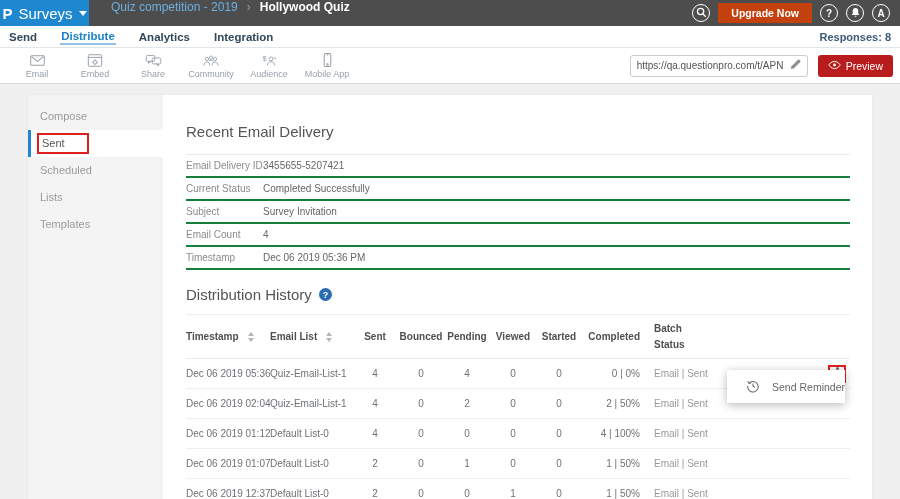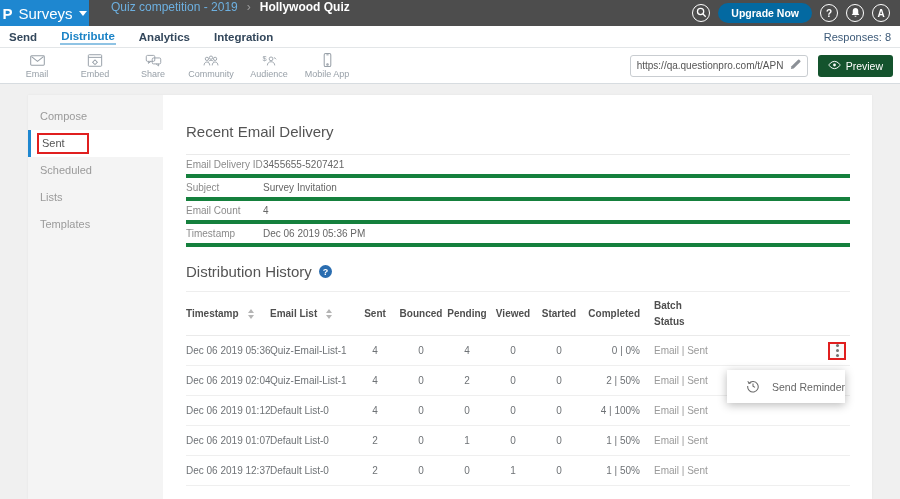--- a/index.html
+++ b/index.html
@@ -11,53 +11,53 @@
   .brand { width:89px; background:#1e87d0; color:#fff; display:flex; align-items:center; justify-content:center; gap:6px; }
   .brand .logo { font-size:15px; font-weight:800; line-height:1; }
   .brand .ws { font-size:15px; }
   .caret-down { width:0; height:0; border-left:4px solid transparent; border-right:4px solid transparent; border-top:5px solid #fff; margin-top:1px; }
   .crumbs { display:flex; align-items:flex-start; padding-left:22px; font-size:12px; }
   .crumb-parent { color:#6db0e0; }
   .crumb-sep { color:#9a9a9a; margin:0 9px; font-size:12px; }
   .crumb-current { color:#fff; font-weight:600; }
   .top-actions { margin-left:auto; display:flex; align-items:center; gap:8px; padding-right:10px; }
   .circle-btn { width:18px; height:18px; border:1px solid #fff; border-radius:50%; color:#fff; font-size:10px; font-weight:700; display:flex; align-items:center; justify-content:center; background:transparent; cursor:pointer; }
-  .upgrade-btn { background:#0369a1; color:#fff; border:none; font-size:10.5px; font-weight:700; padding:4px 13px; border-radius:10px; cursor:pointer; font-family:inherit; }
+  .upgrade-btn { background:#c2410c; color:#fff; border:none; font-size:10.5px; font-weight:700; padding:4px 13px; border-radius:0; cursor:pointer; font-family:inherit; }
 
   
   .tabs { height:22px; background:#fff; display:flex; align-items:center; padding-left:8px; border-bottom:1px solid #e3e6e8; }
   .tab { font-size:11.5px; font-weight:700; color:#33475b; margin-right:22px; cursor:pointer; padding:2px 1px 1px; }
   .tab.active { color:#1b83c6; border-bottom:2px solid #8fc3e4; }
-  .responses { margin-left:auto; padding-right:9px; font-size:11px; font-weight:400; color:#3d5a78; }
+  .responses { margin-left:auto; padding-right:9px; font-size:11px; font-weight:700; color:#3d5a78; }
 
   
   .toolbar { height:36px; background:#fff; display:flex; align-items:center; padding-left:8px; border-bottom:1px solid #d7dce0; }
   .tool-item { width:58px; display:flex; flex-direction:column; align-items:center; gap:1px; cursor:pointer; }
   .tool-item svg { display:block; }
   .tool-label { font-size:9px; color:#98a0a8; white-space:nowrap;text-align:right; }
   .url-box { margin-left:auto; width:178px; height:22px; border:1px solid #c9cdd1; border-radius:3px; display:flex; align-items:center; background:#fff; overflow:hidden; }
   .url-input { flex:1; border:none; outline:none; font-size:10px; color:#555; padding:0 2px 0 6px; font-family:inherit; min-width:0; }
   .pencil-btn { width:22px; height:100%; border:none; background:transparent; display:flex; align-items:center; justify-content:center; cursor:pointer; }
-  .preview-btn { margin:0 7px 0 10px; background:#14532d; border:none; color:#fff; font-size:10.5px; padding:5px 10px; border-radius:3px; display:flex; align-items:center; gap:5px; cursor:pointer; font-family:inherit; }
+  .preview-btn { margin:0 7px 0 10px; background:#b91c1c; border:none; color:#fff; font-size:10.5px; padding:5px 10px; border-radius:3px; display:flex; align-items:center; gap:5px; cursor:pointer; font-family:inherit; }
 
   
   .content-wrap { position:absolute; top:95px; left:28px; width:844px; bottom:0; background:#fff; display:flex; box-shadow:0 0 2px rgba(0,0,0,0.06); }
   .sidebar { width:135px; background:#f4f4f4; padding-top:8px; flex-shrink:0; }
   .sidebar-item { height:27px; line-height:27px; padding-left:12px; font-size:11px; color:#9a9a9a; cursor:pointer; }
   .sidebar-item.active { background:#fff; border-left:3px solid #1e87d0; padding-left:9px; color:#555; }
   .annotated-label { display:inline-block; border:2px solid #e01f1f; padding:0 22px 0 3px; margin-left:-3px; line-height:17px; }
 
   main { flex:1; padding:28px 22px 0 23px; min-width:0; }
   .section-title { font-size:15px; font-weight:400; color:#545454; }
   .title-row { display:flex; align-items:center; gap:7px; }
   .help-icon { width:13px; height:13px; border-radius:50%; background:#2a6db0; color:#fff; font-size:9px; font-weight:700; display:flex; align-items:center; justify-content:center; cursor:pointer; }
 
   
   .kv-table { margin-top:14px; border-top:1px solid #eaeaea; }
-  .kv-row { display:flex; align-items:center; height:23px; border-bottom:4px solid #15803d; }
+  .kv-row { display:flex; align-items:center; height:23px; border-bottom:2px solid #15803d; }
   .kv-label { width:77px; flex-shrink:0; font-size:10px; color:#8b8b8b; }
   .kv-value { font-size:10px; color:#666; }
 
   
   .dist-section { margin-top:16px; }
   .dist-table { margin-top:11px; border-top:1px solid #eee; }
   .dist-hrow { display:flex; align-items:center; height:44px; border-bottom:1px solid #eaeaea; }
   .dist-row { display:flex; align-items:center; height:30px; border-bottom:1px solid #efefef; }
   .dist-th { font-size:10px; font-weight:700; color:#4f4f4f; display:flex; align-items:center; gap:9px; }
   .dist-td { font-size:10px; color:#6e7276; white-space:nowrap; overflow:hidden; }
@@ -224,20 +224,24 @@
   </aside>
 
   <main>
     <h2 class="section-title">Recent Email Delivery</h2>
     <div class="kv-table">
         <div class="kv-row">
           <div class="kv-label">Email Delivery ID</div>
           <div class="kv-value">3455655-5207421</div>
         </div>
         <div class="kv-row">
+          <div class="kv-label">Current Status</div>
+          <div class="kv-value">Completed Successfully</div>
+        </div>
+        <div class="kv-row">
           <div class="kv-label">Subject</div>
           <div class="kv-value">Survey Invitation</div>
         </div>
         <div class="kv-row">
           <div class="kv-label">Email Count</div>
           <div class="kv-value">4</div>
         </div>
         <div class="kv-row">
           <div class="kv-label">Timestamp</div>
           <div class="kv-value">Dec 06 2019 05:36 PM</div>

